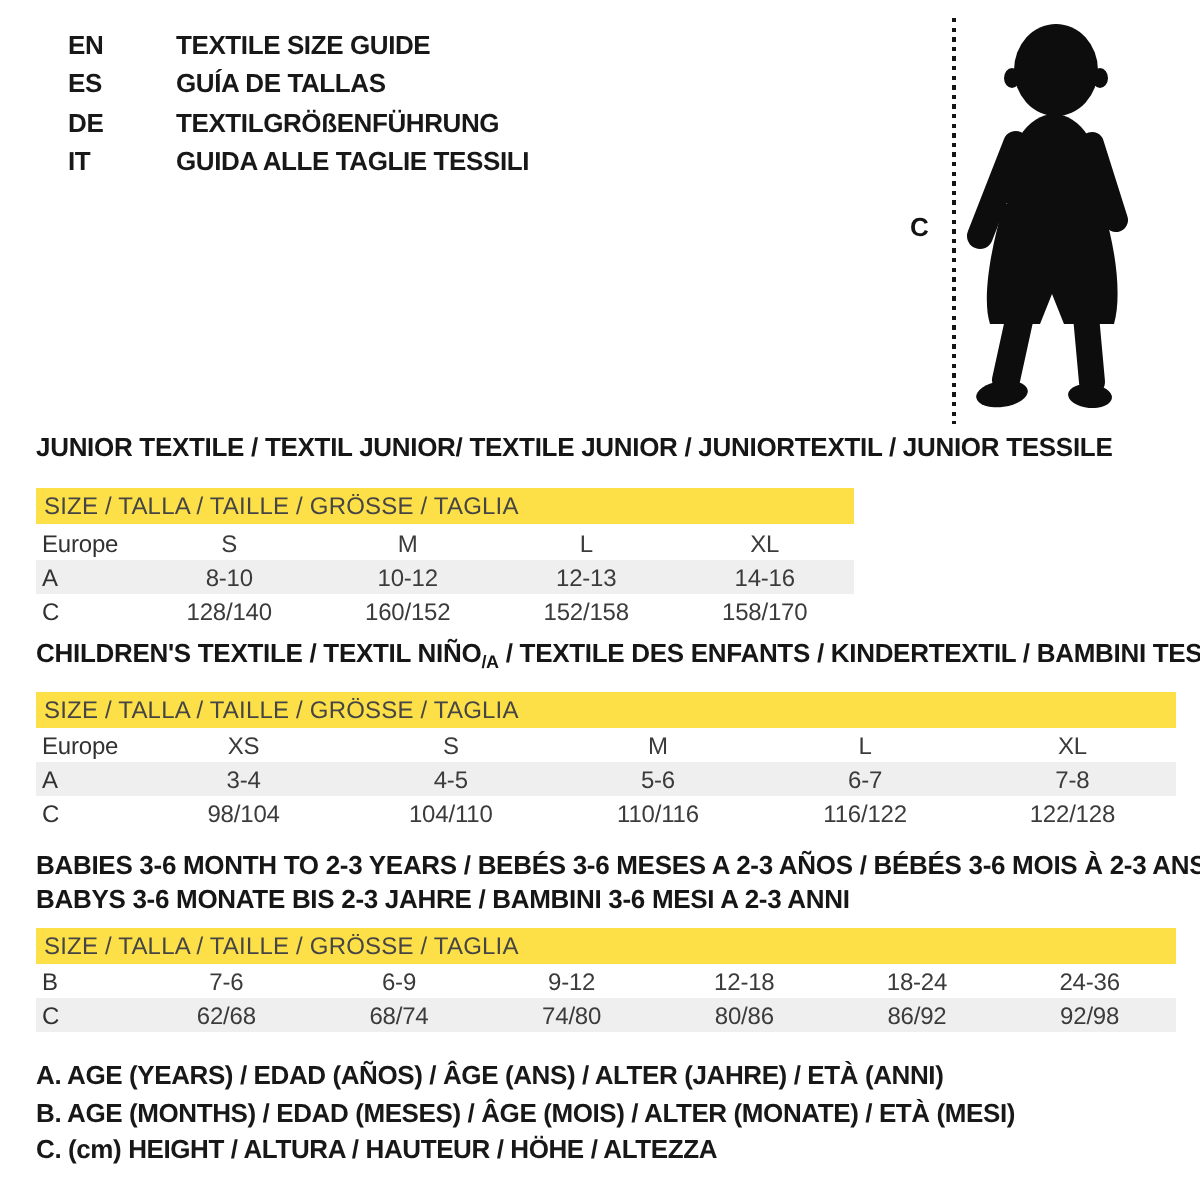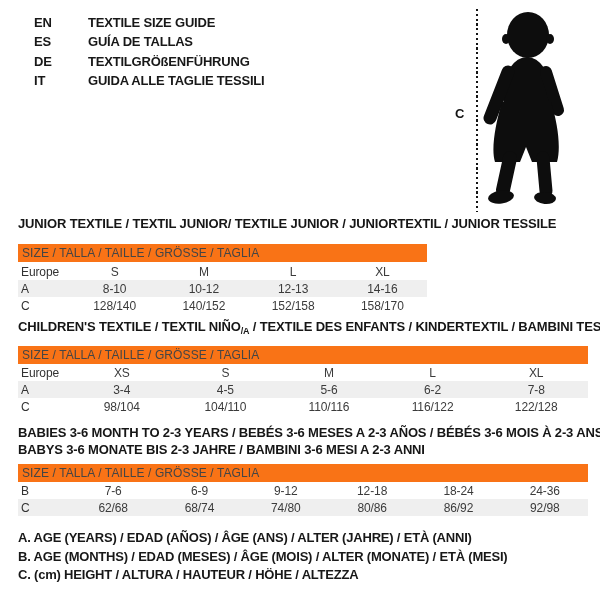--- a/index.html
+++ b/index.html
@@ -20,21 +20,21 @@
   .c-label{position:absolute;left:455px;top:106px;font-size:13px;font-weight:bold;color:#141414;}
   .baby-svg{position:absolute;left:480px;top:10px;}
   
   .block{position:absolute;left:18px;}
   .b1{top:215px;width:409px;}
   .b2{top:318px;width:570px;}
   .b3{top:424px;width:570px;}
   .t-title{position:absolute;left:0;top:0;font-size:13px;font-weight:bold;color:#161616;
     letter-spacing:-0.15px;line-height:17px;white-space:nowrap;}
   .t-title .subscript{font-size:9px;vertical-align:-3px;}
-  .size-bar{position:absolute;left:0;height:18px;width:100%;background:#f97316;
+  .size-bar{position:absolute;left:0;height:18px;width:100%;background:#fde047;
     font-size:12px;line-height:18px;color:#454545;padding-left:4px;box-sizing:border-box;
     letter-spacing:0.1px;}
   .b1 .size-bar{top:29px;}
   .b2 .size-bar{top:28px;}
   .b3 .size-bar{top:40px;}
   .size-table{position:absolute;left:0;width:100%;border-collapse:collapse;table-layout:fixed;}
   .b1 .size-table{top:48px;}
   .b2 .size-table{top:46px;}
   .b3 .size-table{top:58px;}
   .size-table td{height:17px;padding:0;font-size:12px;color:#3b3b3b;text-align:center;
@@ -109,21 +109,21 @@
       <tr>
         <td class="lbl">A</td>
         <td>8-10</td>
         <td>10-12</td>
         <td>12-13</td>
         <td>14-16</td>
       </tr>
       <tr>
         <td class="lbl">C</td>
         <td>128/140</td>
-        <td>140/152</td>
+        <td>160/152</td>
         <td>152/158</td>
         <td>158/170</td>
       </tr>
     </tbody>
   </table>
 </div>
 
 <div class="block b2" style="height:100px;">
   <div class="t-title">
     <span>CHILDREN'S TEXTILE / TEXTIL NIÑO</span><span class="subscript">/A</span><span> / TEXTILE DES ENFANTS / KINDERTEXTIL / BAMBINI TESSILE</span>
@@ -145,21 +145,21 @@
         <td>S</td>
         <td>M</td>
         <td>L</td>
         <td>XL</td>
       </tr>
       <tr>
         <td class="lbl">A</td>
         <td>3-4</td>
         <td>4-5</td>
         <td>5-6</td>
-        <td>6-2</td>
+        <td>6-7</td>
         <td>7-8</td>
       </tr>
       <tr>
         <td class="lbl">C</td>
         <td>98/104</td>
         <td>104/110</td>
         <td>110/116</td>
         <td>116/122</td>
         <td>122/128</td>
       </tr>

